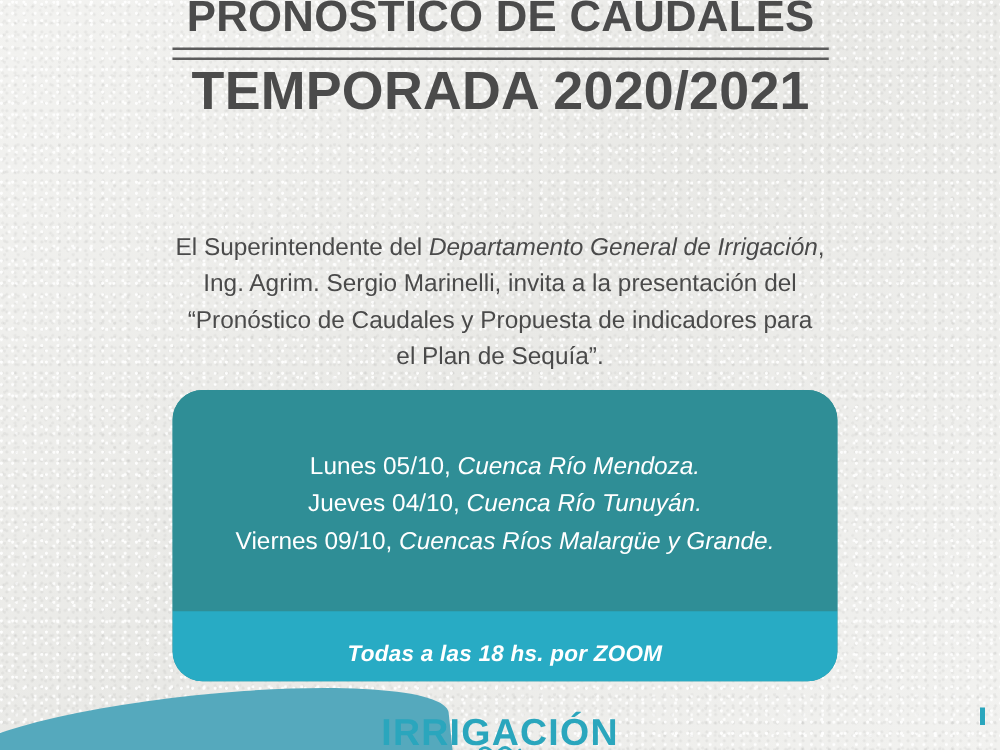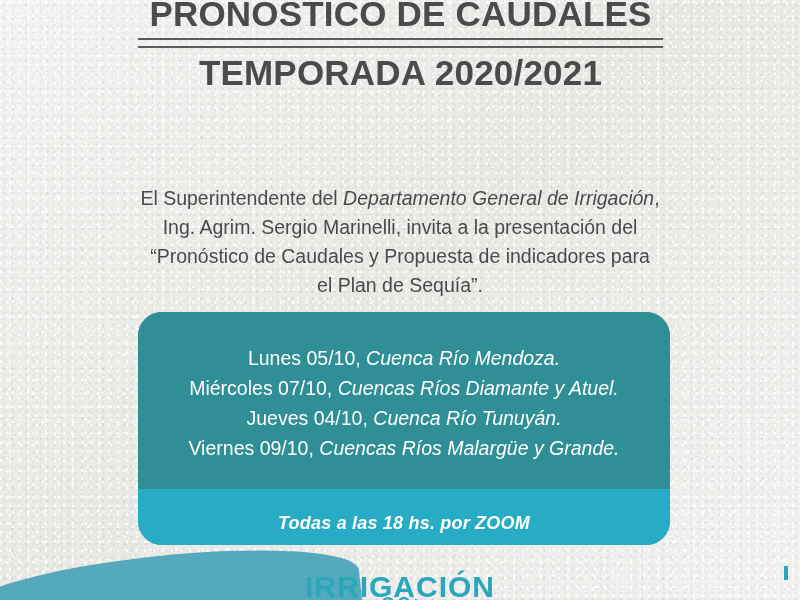--- a/index.html
+++ b/index.html
@@ -56,21 +56,21 @@
   }
   .title-sub {
     font-size: 25px;
     font-weight: normal;
     color: #565656;
     line-height: 30px;
     letter-spacing: 0.1px;
     white-space: nowrap;
   }
   .title-season {
-    font-size: 35px;
+    font-size: 43px;
     font-weight: bold;
     color: #4b4b4b;
     line-height: 40px;
     letter-spacing: 0.2px;
     white-space: nowrap;
   }
 
   
   .intro {
     position: absolute;
@@ -200,23 +200,20 @@
   </div>
 
   <div class="card">
 
     <div class="card-top">
 
       <div class="sched-line">
         <span>Lunes 05/10, </span><em>Cuenca Río Mendoza.</em>
       </div>
 
-      <div class="sched-line">
-        <span>Miércoles 07/10, </span><em>Cuencas Ríos Diamante y Atuel.</em>
-      </div>
 
       <div class="sched-line">
         <span>Jueves 04/10, </span><em>Cuenca Río Tunuyán.</em>
       </div>
 
       <div class="sched-line">
         <span>Viernes 09/10, </span><em>Cuencas Ríos Malargüe y Grande.</em>
       </div>
 
     </div>

